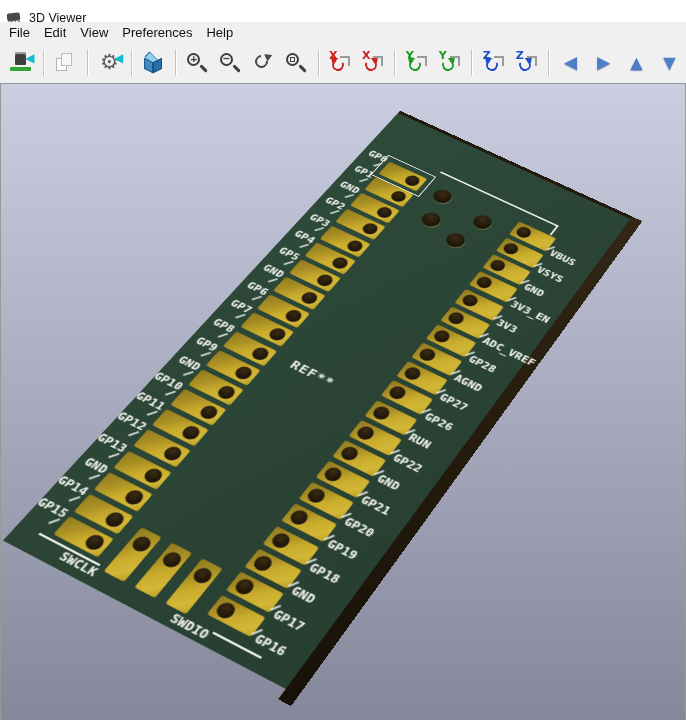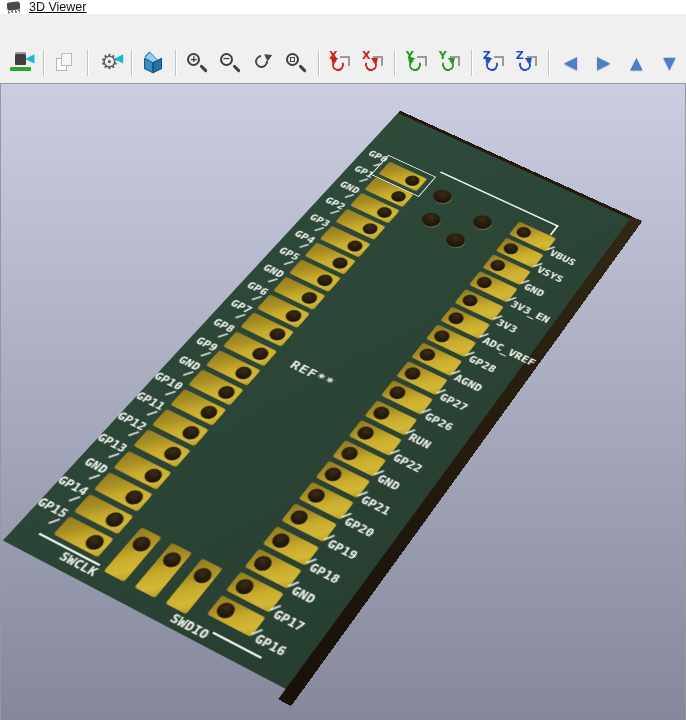--- a/index.html
+++ b/index.html
@@ -1,21 +1,21 @@
 <!DOCTYPE html>
 <html><head>
 <meta charset="utf-8">
 <style>
   * { margin:0; padding:0; box-sizing:border-box; }
   html,body { width:686px; height:720px; overflow:hidden; }
   body { font-family:"Liberation Sans", sans-serif; background:#f0f0f0; }
   .app { position:relative; width:686px; height:720px; background:#f0f0f0; }
 
   
-  .titlebar { position:absolute; top:0; left:0; right:0; height:14px; background:#ffffff; display:flex; align-items:center; padding-left:6px;text-decoration:underline; }
+  .titlebar { position:absolute; top:0; left:0; right:0; height:36px; background:#ffffff; display:flex; align-items:center; padding-left:6px; }
   .app-icon { position:relative; width:16px; height:14px; display:inline-block; }
   .chip-body { position:absolute; left:1px; top:2px; width:13px; height:8px; background:#4a4a4a; border-radius:2px; transform:rotate(-6deg); }
   .chip-legs { position:absolute; left:2px; top:10px; width:12px; height:3px; background:repeating-linear-gradient(90deg,#6a6a6a 0 1.5px,transparent 1.5px 3.5px); transform:rotate(-6deg); }
   .title-text { font-size:12.5px; color:#111; margin-left:7px; }
 
   
   .menubar { position:absolute; top:22px; left:0; right:0; height:20px; background:#f0f0f0; display:flex; align-items:center; padding-left:2px; }
   .menu-item { font-size:13px; color:#111; padding:2px 7px; cursor:default; }
 
   
@@ -97,20 +97,27 @@
 <div class="app">
 
   <div class="titlebar">
     <span class="app-icon">
       <i class="chip-body"></i>
       <i class="chip-legs"></i>
     </span>
     <span class="title-text">3D Viewer</span>
   </div>
 
+  <div class="menubar">
+    <span class="menu-item">File</span>
+    <span class="menu-item">Edit</span>
+    <span class="menu-item">View</span>
+    <span class="menu-item">Preferences</span>
+    <span class="menu-item">Help</span>
+  </div>
 
   <div class="toolbar">
       <div class="tb-btn">
         <span class="icon i-reload-board">
           <b class="p1"></b>
           <b class="p2"></b>
           <b class="p3"></b>
         </span>
       </div>
       <span class="tb-sep"></span>

